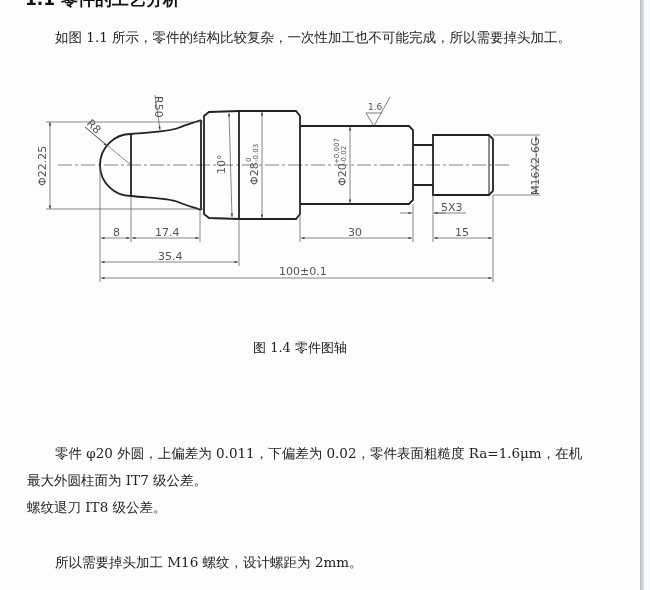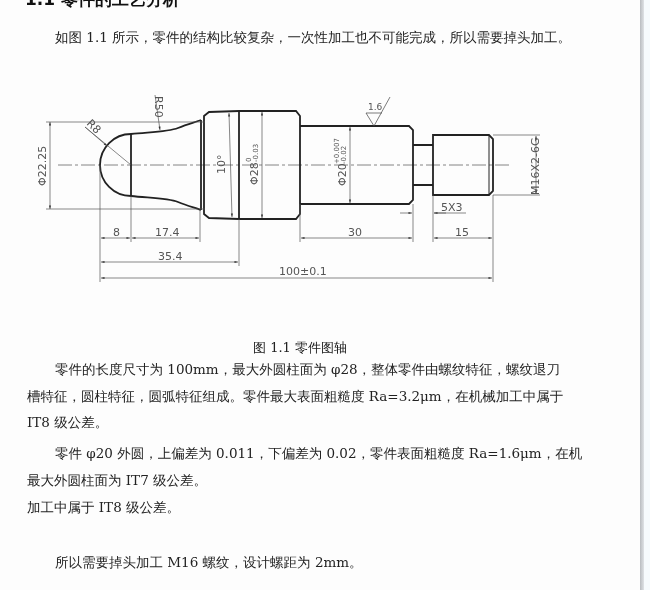--- a/index.html
+++ b/index.html
@@ -111,34 +111,29 @@
       <text x="441" y="211">5X3</text>
       <text x="113" y="236">8</text>
       <text x="155" y="236">17.4</text>
       <text x="158" y="260">35.4</text>
       <text x="348" y="236">30</text>
       <text x="455" y="236">15</text>
       <text x="279" y="275">100±0.1</text>
     </g>
   </svg>
 
-  <div class="caption">图 1.1  零件图轴</div>
+  <div class="caption">图 1.4  零件图轴</div>
 
-  <div class="para" style="top:356px;">
-    <div><span class="indent"></span><span>零件的长度尺寸为 100mm，最大外圆柱面为 φ28，整体零件由螺纹特征，螺纹退刀</span></div>
-    <div>槽特征，圆柱特征，圆弧特征组成。零件最大表面粗糙度 Ra=3.2μm，在机械加工中属于</div>
-    <div>IT8 级公差。</div>
-  </div>
 
   <div class="para" style="top:440px;">
     <div><span class="indent"></span><span>零件 φ20 外圆，上偏差为 0.011，下偏差为 0.02，零件表面粗糙度 Ra=1.6μm，在机</span></div>
     <div>最大外圆柱面为 IT7 级公差。</div>
   </div>
 
   <div class="para" style="top:494px;">
-    <div>加工中属于 IT8 级公差。</div>
+    <div>螺纹退刀 IT8 级公差。</div>
   </div>
 
   <div class="para" style="top:549px;">
     <div><span class="indent"></span><span>所以需要掉头加工 M16 螺纹，设计螺距为 2mm。</span></div>
   </div>
 </div>
 <div class="page-edge"></div>
 
 </body></html>

